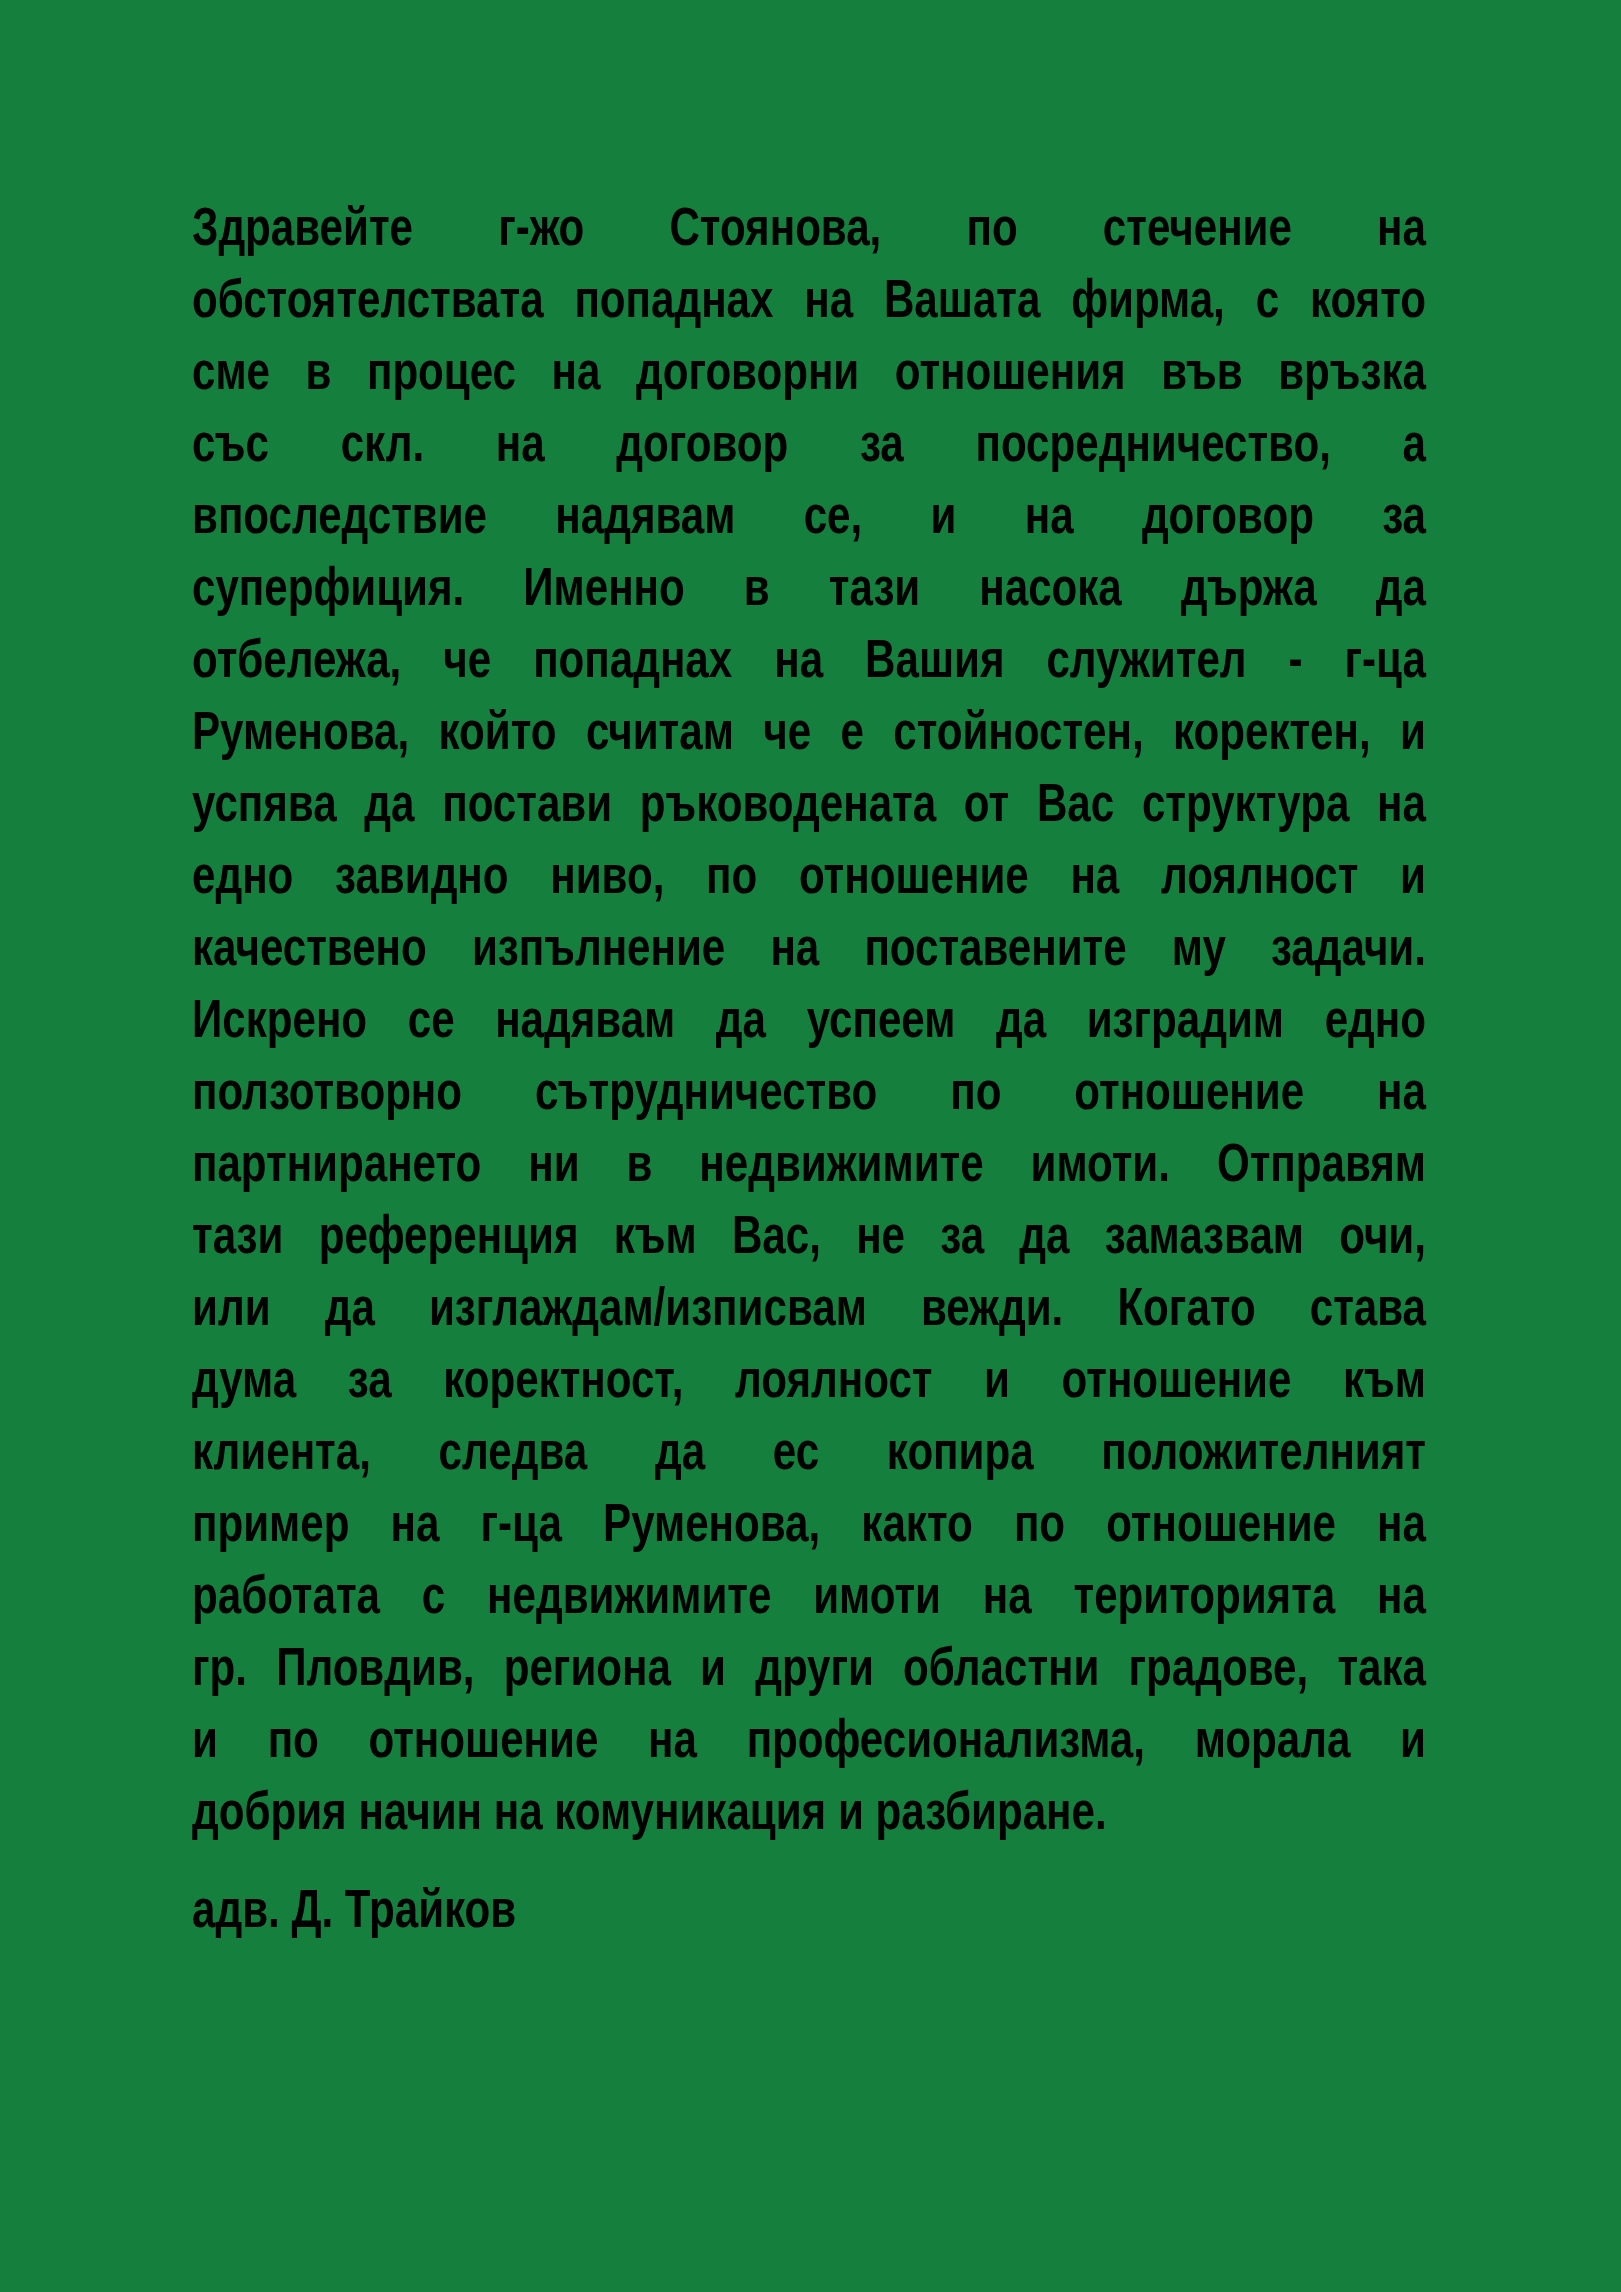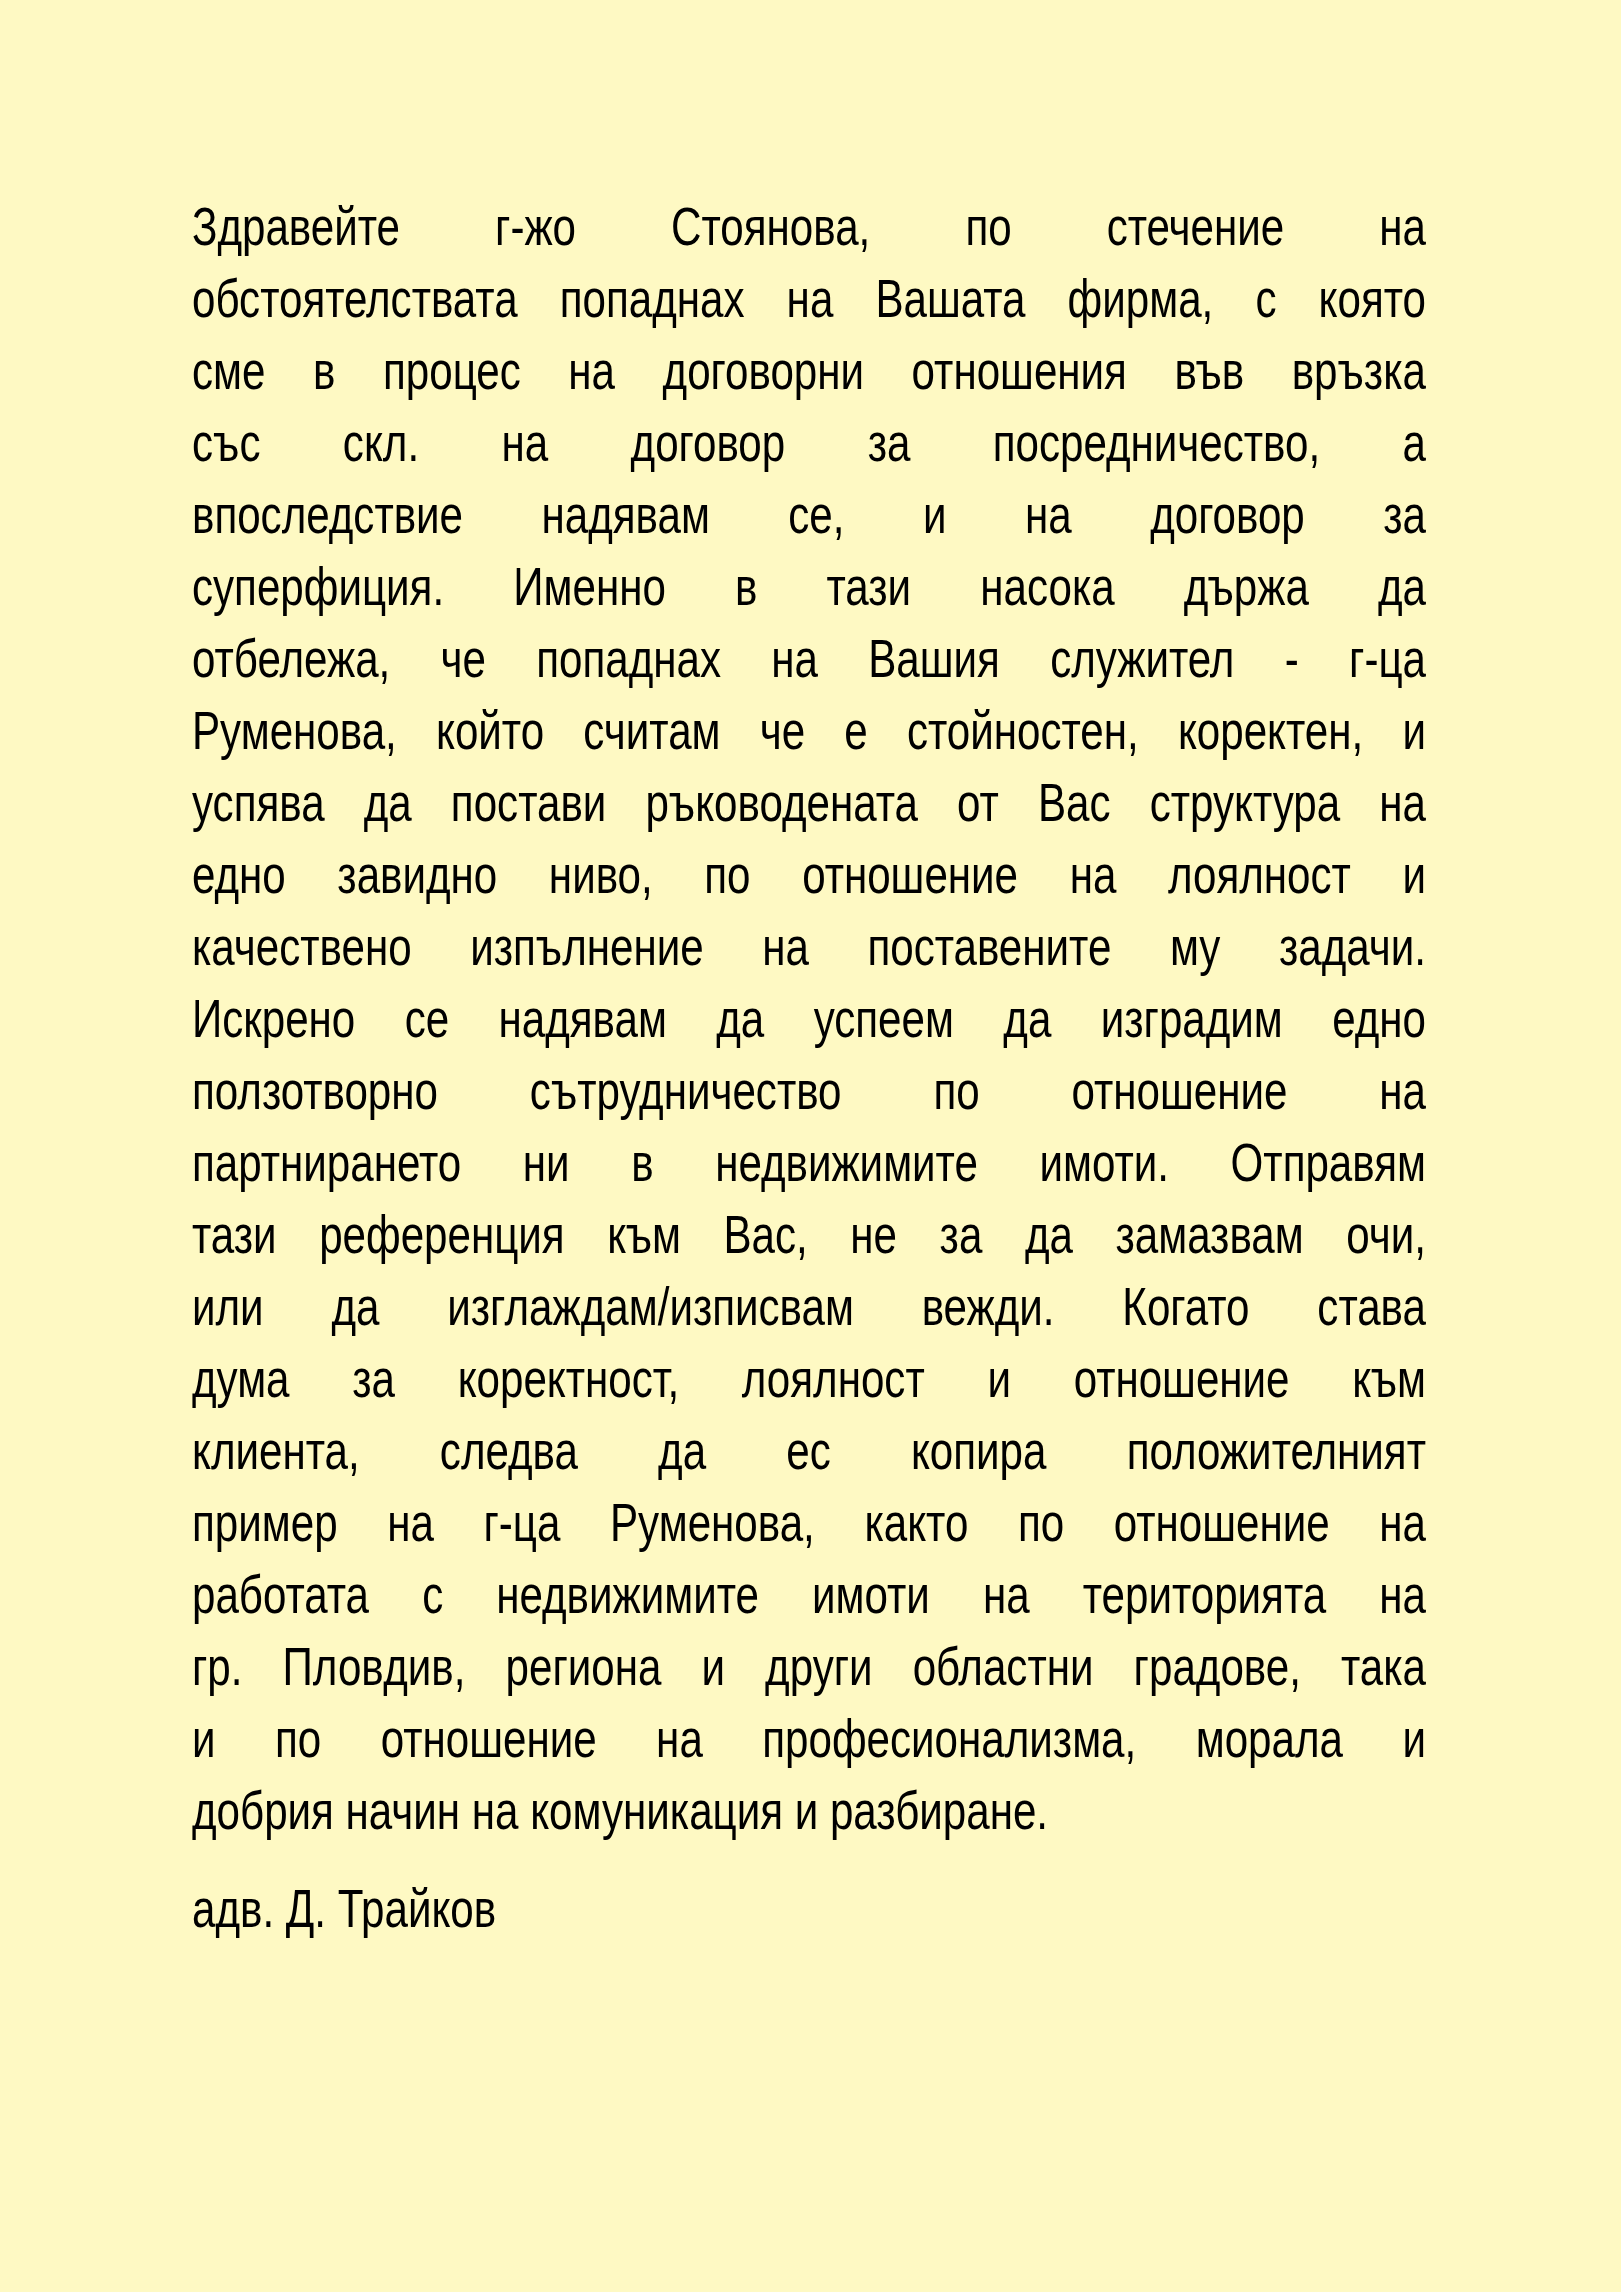--- a/index.html
+++ b/index.html
@@ -41,21 +41,21 @@
   .signature {
     margin-top: 25.5px;
     font-size: 54px;
     line-height: 72px;
     text-align: left;
   }
 </style>
 </head>
 <body>
 
-<div class="page" style="background: #fef9c3;">
+<div class="page" style="background: #15803d; font-weight: bold;">
   <div class="textblock" style="color: rgb(0, 0, 0);">
     <div id="body-lines">
         <div class="line">Здравейте г-жо Стоянова, по стечение на</div>
         <div class="line">обстоятелствата попаднах на Вашата фирма, с която</div>
         <div class="line">сме в процес на договорни отношения във връзка</div>
         <div class="line">със скл. на договор за посредничество, а</div>
         <div class="line">впоследствие надявам се, и на договор за</div>
         <div class="line">суперфиция. Именно в тази насока държа да</div>
         <div class="line">отбележа, че попаднах на Вашия служител - г-ца</div>
         <div class="line">Руменова, който считам че е стойностен, коректен, и</div>

